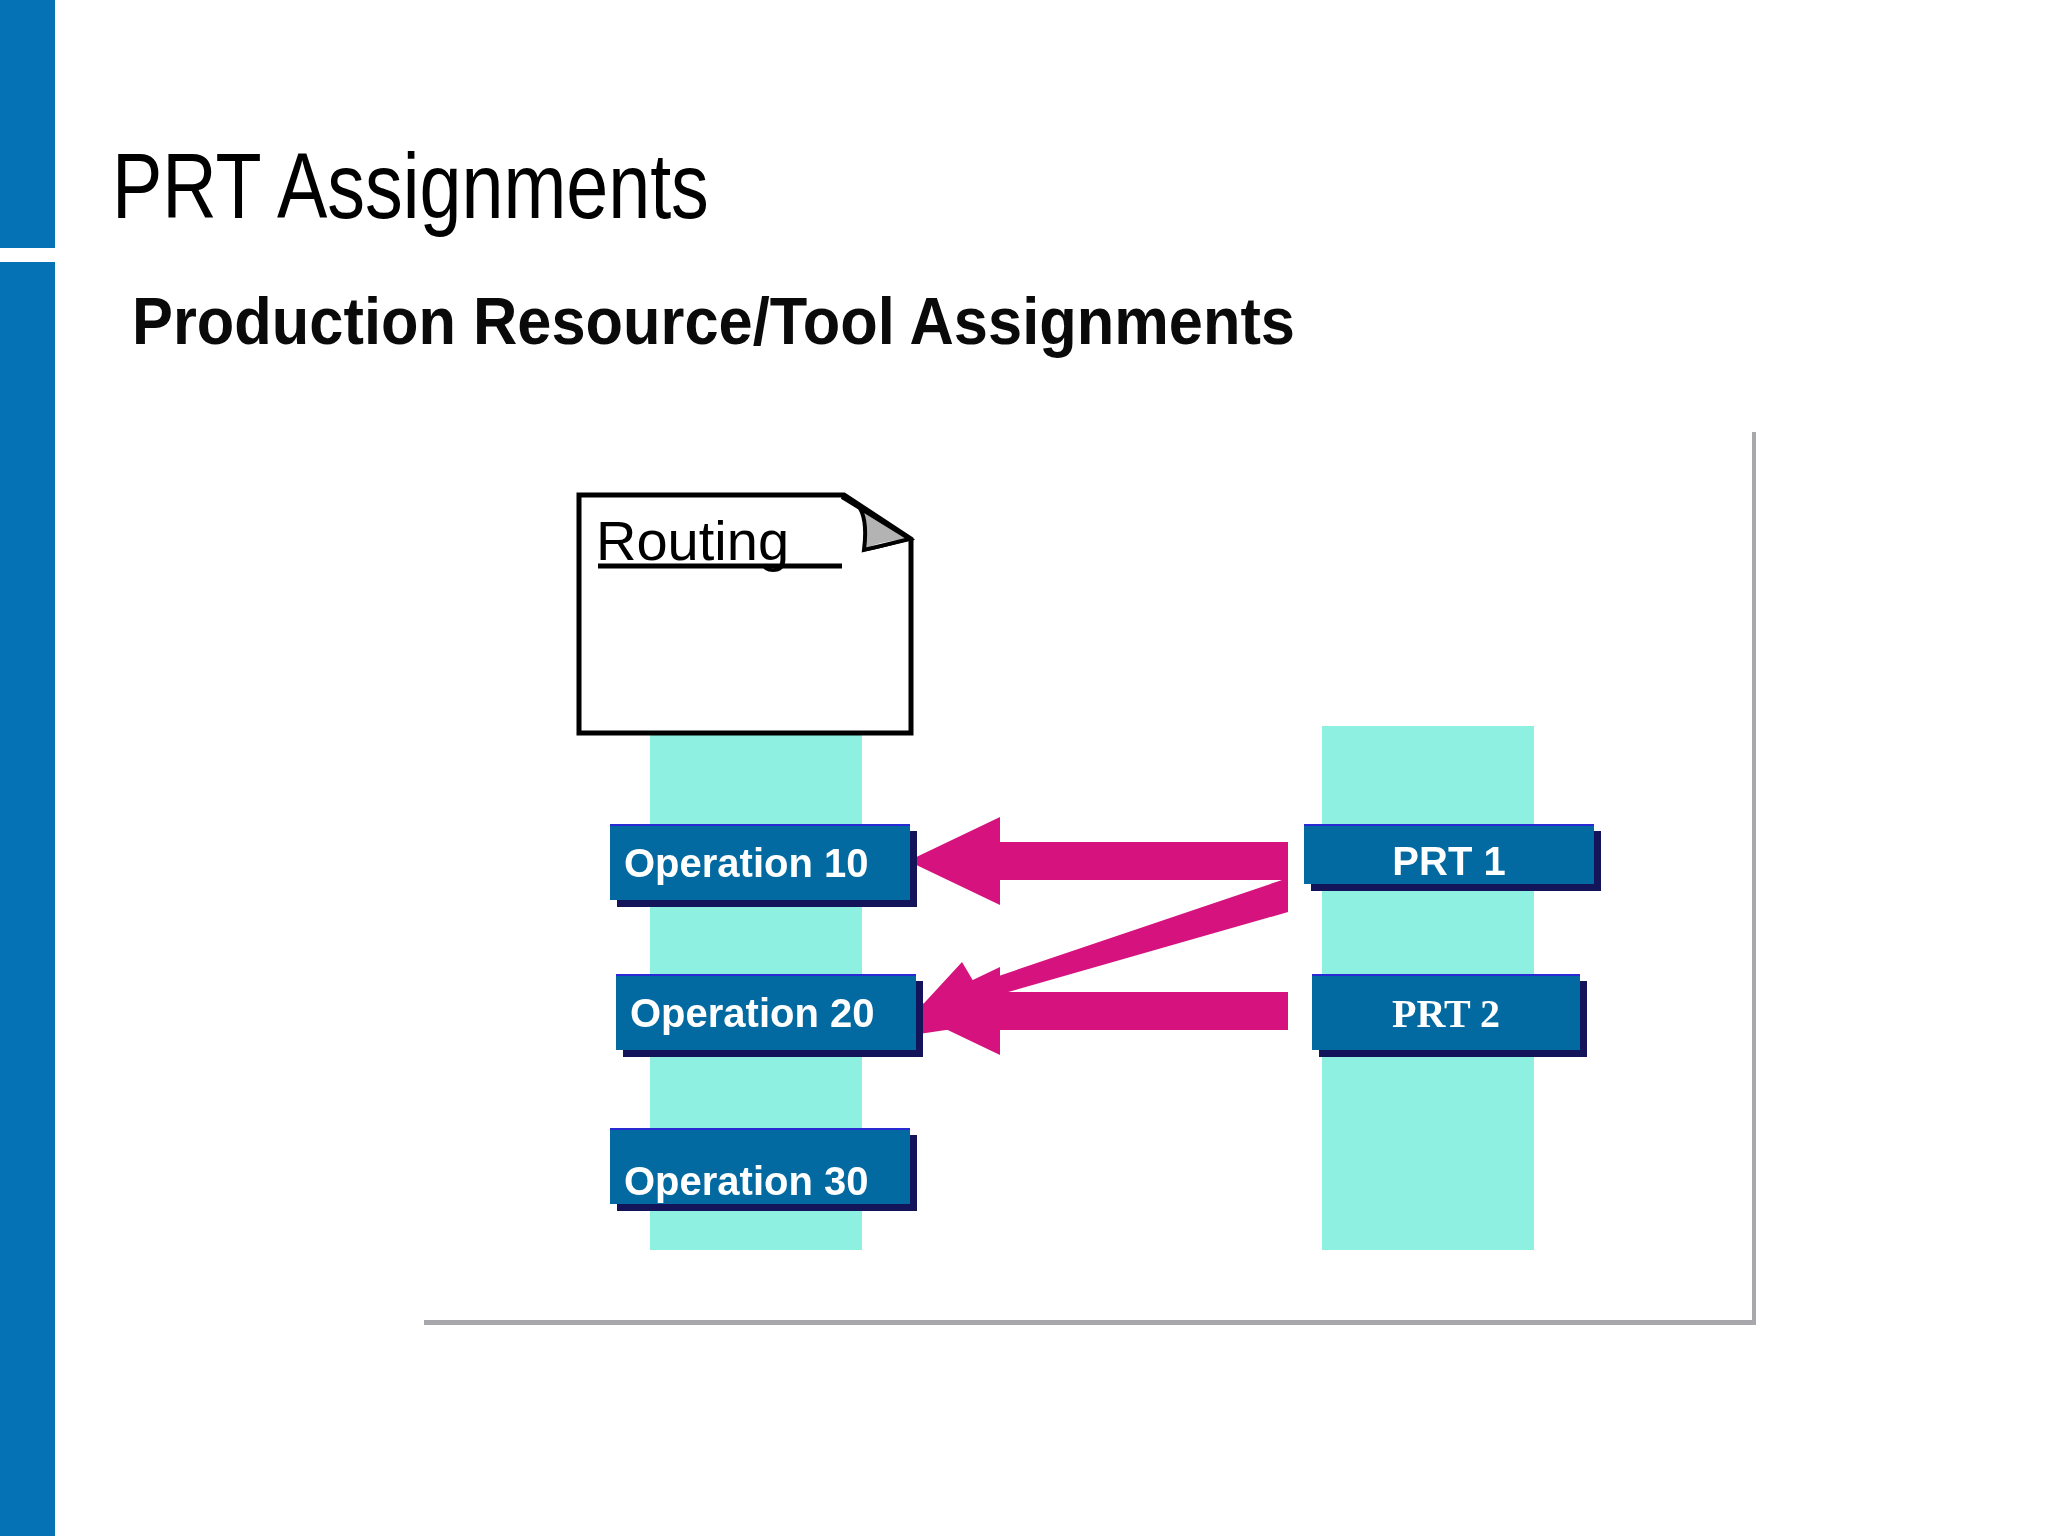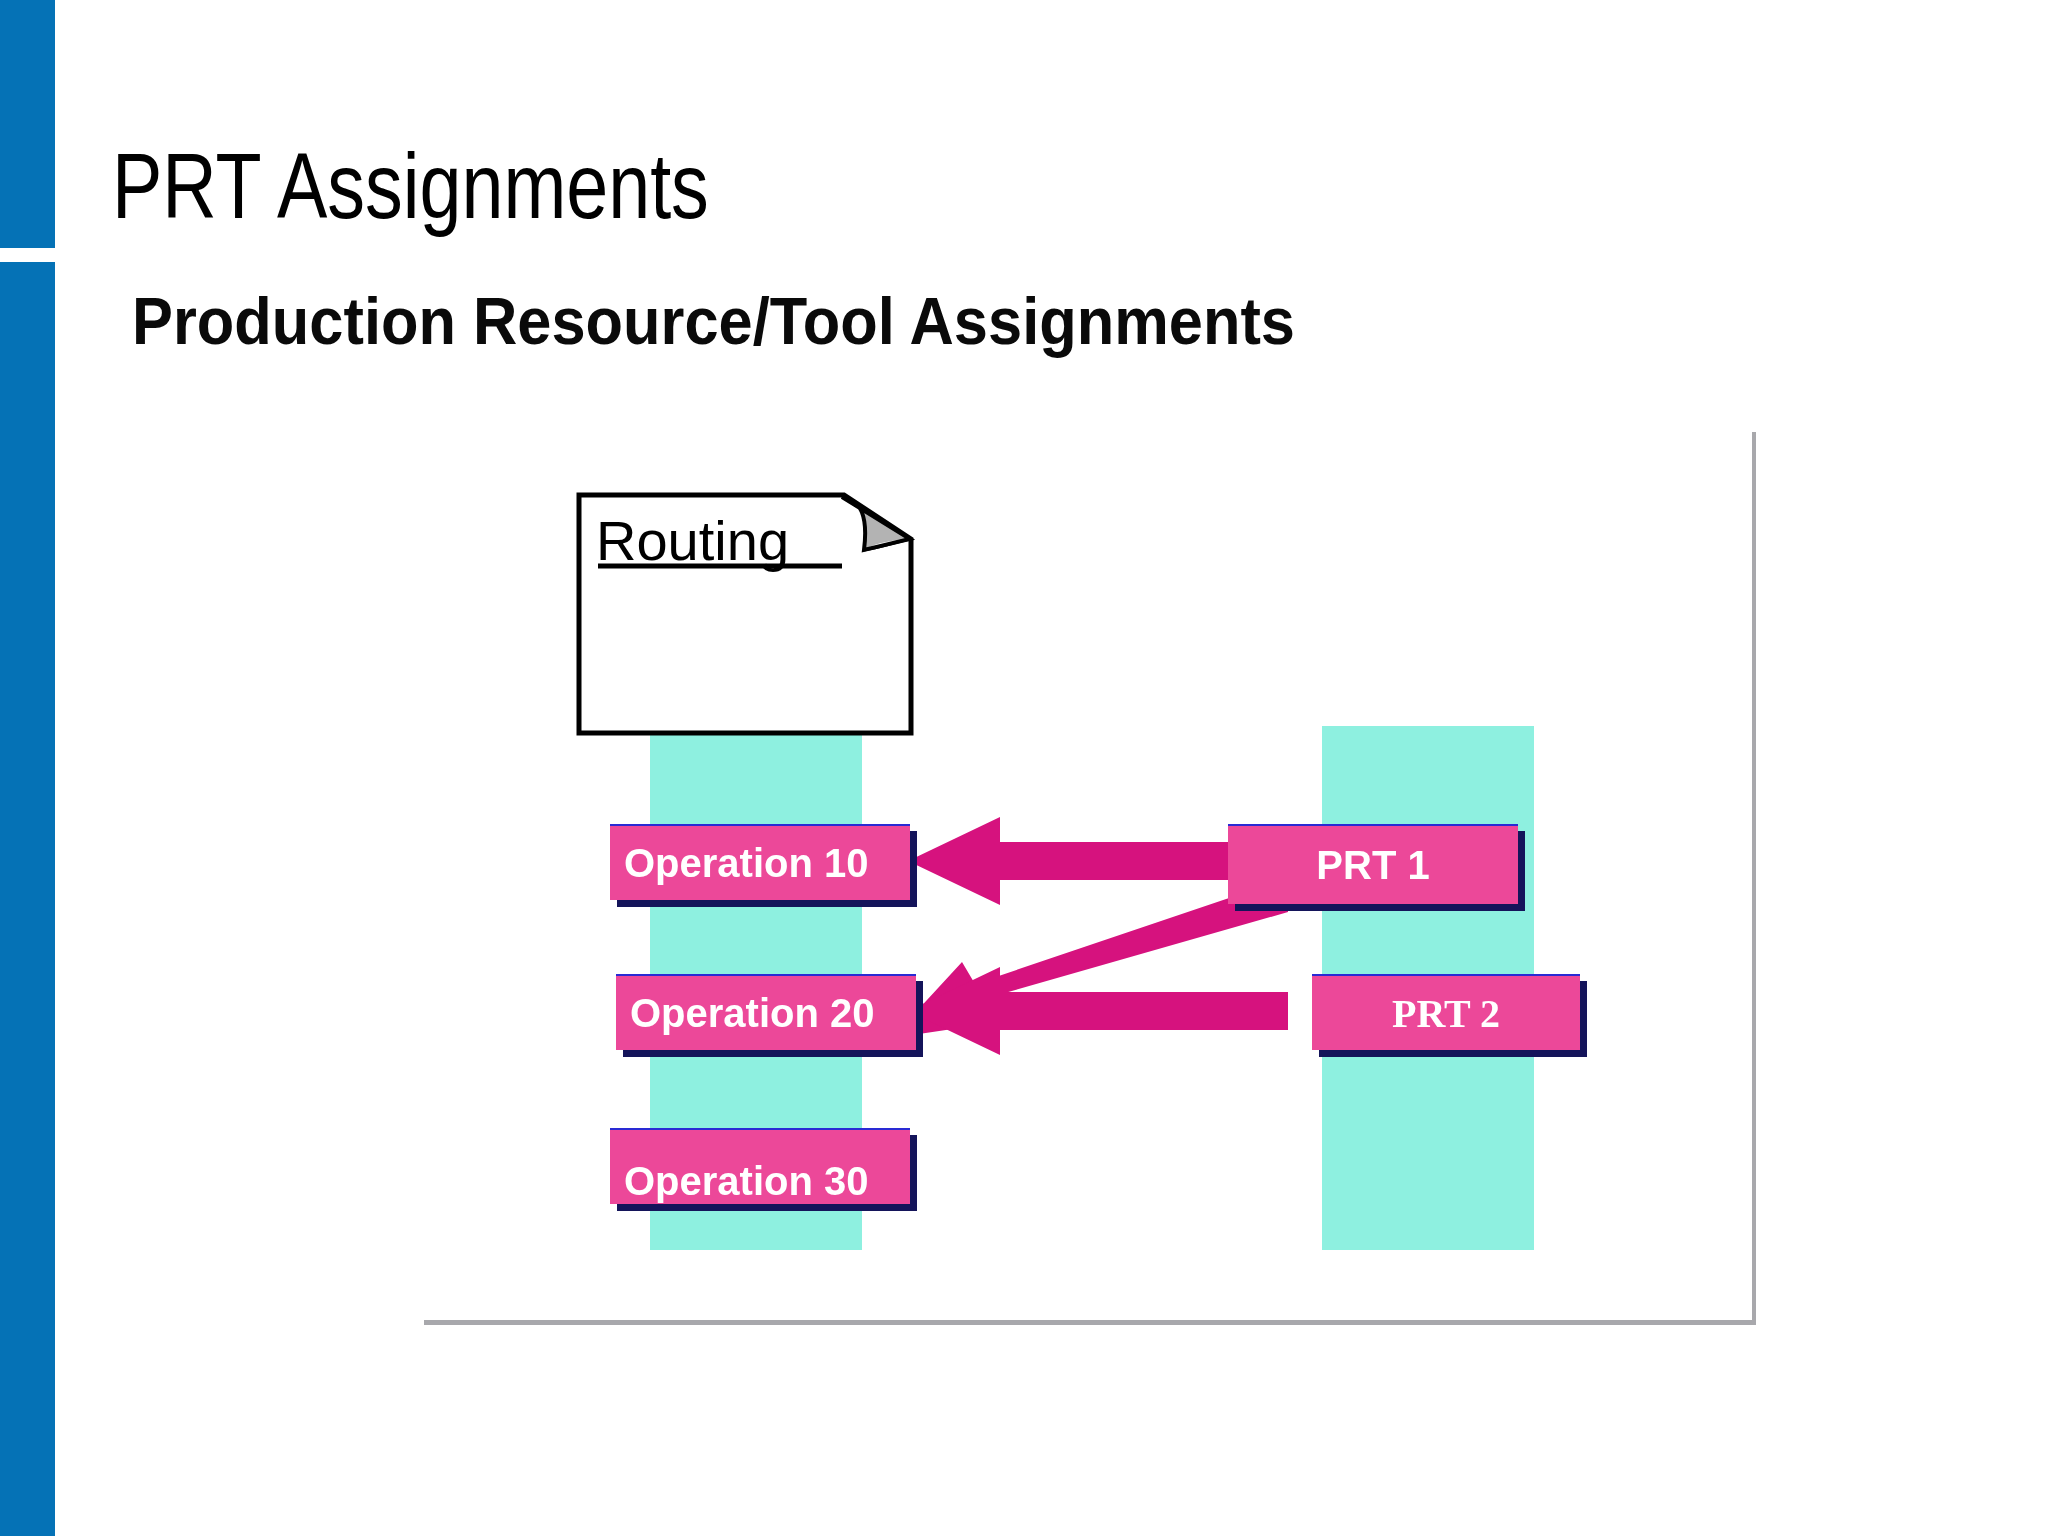--- a/index.html
+++ b/index.html
@@ -95,39 +95,39 @@
     font-size: 56px;
     color: #000;
     font-weight: 400;
     font-family: "Liberation Sans", sans-serif;
     white-space: nowrap;
   }
 
   
   .process-box {
     position: absolute;
-    background: #ec4899;
+    background: #0369a1;
     color: #ffffff;
     font-weight: 700;
     font-size: 40px;
     display: flex;
     align-items: center;
     box-shadow: 7px 7px 0 0 #14145a;
     border-top: 2px solid #2a2ad4;
     box-sizing: border-box;
     white-space: nowrap;
   }
   .process-box.op   { justify-content: flex-start; padding-left: 14px; }
   .process-box.prt  { justify-content: center; }
 
   #op-box-10 { left: 610px; top: 824px;  width: 300px; height: 76px; }
   #op-box-20 { left: 610px; top: 974px;  width: 300px; height: 76px; margin-left: 6px; }
   #op-box-30 { left: 610px; top: 1128px; width: 300px; height: 76px; align-items: flex-end; }
 
-  #prt-box-1 { left: 1228px; top: 824px; width: 290px; height: 80px; }
+  #prt-box-1 { left: 1304px; top: 824px; width: 290px; height: 60px; align-items: flex-end; }
   #prt-box-2 { left: 1312px; top: 974px; width: 268px; height: 76px; font-family: Liberation Serif, serif; }
 
   
   #arrow-layer {
     position: absolute;
     left: 0; top: 0;
     width: 2048px;
     height: 1536px;
     pointer-events: none;
   }

